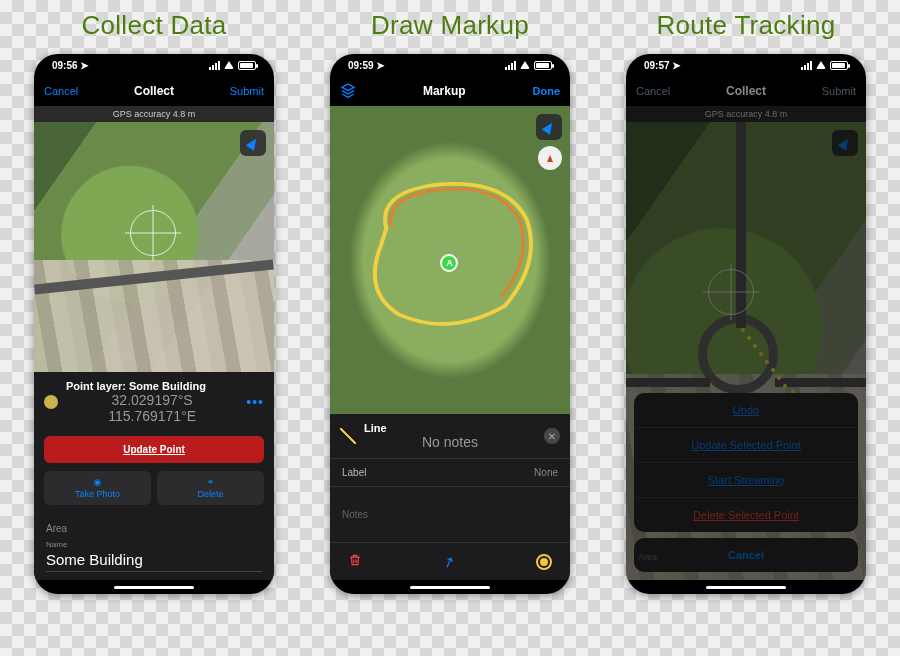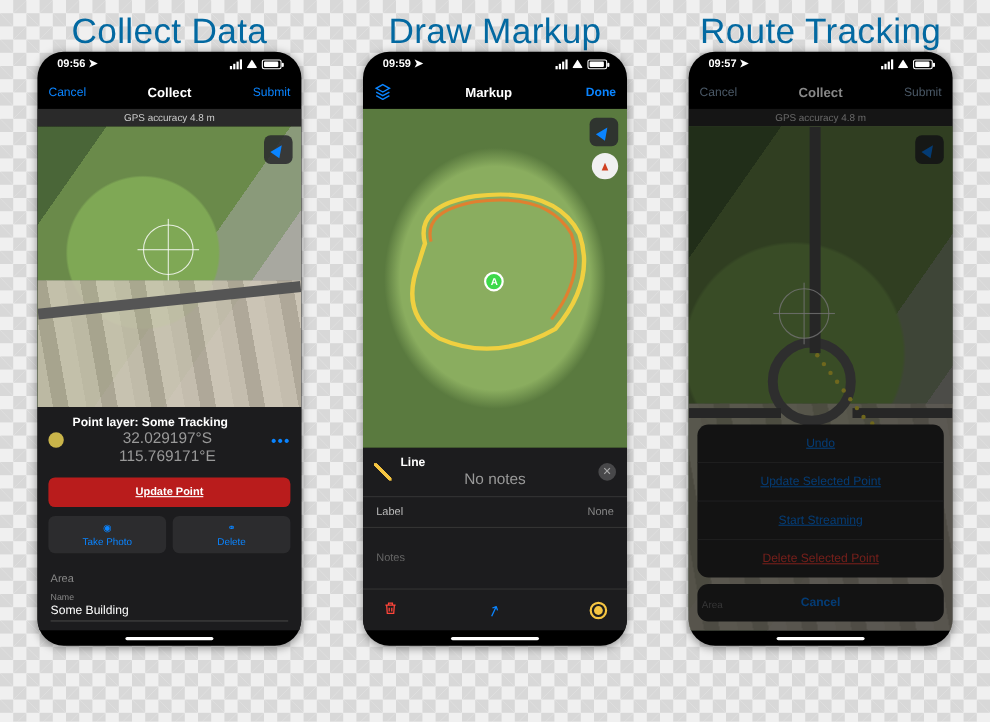--- a/index.html
+++ b/index.html
@@ -10,21 +10,21 @@
       linear-gradient(45deg,#d8d8d8 25%,transparent 25%),
       linear-gradient(-45deg,#d8d8d8 25%,transparent 25%),
       linear-gradient(45deg,transparent 75%,#d8d8d8 75%),
       linear-gradient(-45deg,transparent 75%,#d8d8d8 75%);
     background-size: 24px 24px;
     background-position: 0 0,0 12px,12px -12px,-12px 0;
     background-color: #f0f0f0;
     display:flex; justify-content:space-around; padding:10px 6px 20px;
   }
   .col { display:flex; flex-direction:column; align-items:center; width:280px; }
-  .title { font-size:32px; font-weight:400; color:#0369a1; margin-bottom:0; letter-spacing:.3px;}
+  .title { font-size:26px; font-weight:400; color:#4d7c0f; margin-bottom:13px; letter-spacing:.3px;}
   .phone {
     width:240px; height:540px; background:#000; border-radius:24px;
     overflow:hidden; position:relative; display:flex; flex-direction:column;
     box-shadow:0 2px 8px rgba(0,0,0,.4);
   }
   .statusbar { height:22px; display:flex; justify-content:space-between; align-items:center;
     padding:0 18px; color:#fff; font-size:10px; font-weight:600; }
   .statusbar .right { display:flex; gap:4px; align-items:center; }
   .sigbars { display:inline-flex; align-items:flex-end; gap:1px; }
   .sigbars span { width:2px; background:#fff; display:inline-block; }
@@ -88,21 +88,21 @@
   .two-btns{display:flex;gap:6px;padding:0 10px 8px;}
   .sec-btn{flex:1;background:#2c2c2e;border-radius:6px;padding:6px 0;text-align:center;
     color:#0a84ff;font-size:9px;display:flex;flex-direction:column;align-items:center;gap:2px;}
   .field-row{display:flex;justify-content:space-between;padding:8px 12px;border-top:1px solid #333;
     color:#bbb;font-size:10px;}
   .field-row .val{color:#888;}
   .notes-row{padding:22px 12px;border-top:1px solid #333;color:#666;font-size:10px;min-height:28px;}
   .section-lbl{padding:10px 12px 4px;color:#888;font-size:10px;}
   .name-field{padding:2px 12px 8px;display:flex;flex-direction:column;gap:2px;}
   .name-field .lbl{font-size:8px;color:#888;}
-  .name-field .val{font-size:11px;color:#fff;border-bottom:1px solid #444;padding-bottom:3px;}
+  .name-field .val{font-size:15px;color:#fff;border-bottom:1px solid #444;padding-bottom:3px;}
   .toolbar{display:flex;justify-content:space-between;align-items:center;padding:10px 18px;
     border-top:1px solid #333;}
   .trash{color:#ff453a;font-size:14px;}
   .send{color:#0a84ff;font-size:14px;transform:rotate(-20deg);}
   .record{width:16px;height:16px;border-radius:50%;border:2px solid #f5c542;}
   .record::after{content:'';display:block;width:8px;height:8px;border-radius:50%;
     background:#f5c542;margin:2px;}
   .home-ind{height:14px;display:flex;align-items:center;justify-content:center;}
   .home-ind span{width:80px;height:3px;border-radius:2px;background:#fff;}
   .sheet-backdrop{position:absolute;inset:0;display:flex;flex-direction:column;
@@ -148,21 +148,21 @@
       <div class="road" style="top:60%;left:0;width:100%;height:10px;transform:rotate(-6deg)"></div>
       <div class="crosshair"></div>
       <div class="loc-btn">
         <span class="arrow-icon"></span>
       </div>
     </div>
     <div class="bottom-panel">
       <div class="panel-header">
         <span class="layer-dot"></span>
         <div class="txt">
-          <div class="h">Point layer: Some Tracking</div>
+          <div class="h">Point layer: Some Building</div>
           <div class="s">32.029197°S 115.769171°E</div>
         </div>
         <span class="dots">•••</span>
       </div>
       <div class="primary-btn">Update Point</div>
       <div class="two-btns">
         <div class="sec-btn">
           <span>◉</span>
           <span>Take Photo</span>
         </div>

